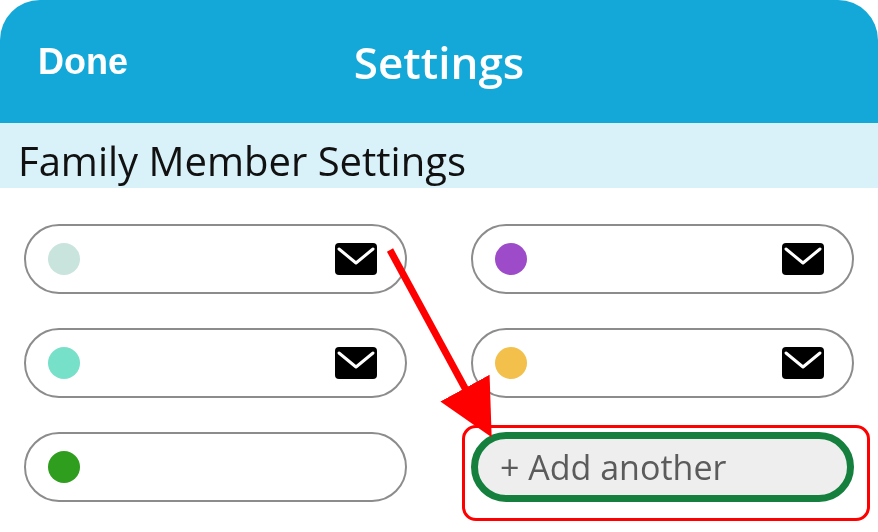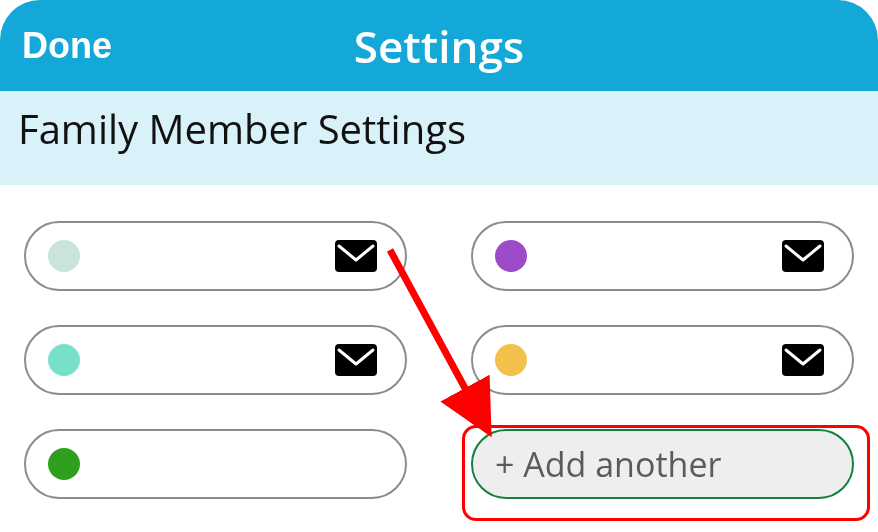--- a/index.html
+++ b/index.html
@@ -17,45 +17,45 @@
     }
     .screen {
       width: 100%;
       height: 100%;
       border-radius: 40px 40px 0 0;
       overflow: hidden;
       position: relative;
     }
     .header {
       background: #13a8d8;
-      height: 91px;
+      height: 123px;
       display: flex;
       align-items: center;
-      padding: 0 22px;
+      padding: 0 38px;
       position: relative;
     }
     .done-button {
       color: #fff;
       font-size: 36px;
       font-weight: 600;
       background: none;
       border: none;
       cursor: pointer;
     }
     .header-title {
       position: absolute;
       left: 50%;
       transform: translateX(-50%);
       color: #fff;
       font-size: 44px;
       font-weight: 600;
     }
     .section-header {
       background: #d9f1f9;
-      padding: 10px 18px 29px;
+      padding: 10px 18px 0;
     }
     .section-title {
       font-size: 40px;
       font-weight: 400;
       color: #111;
     }
     .members-grid {
       padding: 36px 24px 0;
       display: grid;
       grid-template-columns: 1fr 1fr;
@@ -83,21 +83,21 @@
       margin-left: 16px;
       font-size: 28px;
       color: #333;
     }
     .envelope-icon {
       width: 42px;
       height: 32px;
       flex-shrink: 0;
     }
     .add-pill {
-      border: 2px solid #15803d;
+      border: 7px solid #15803d;
       border-radius: 40px;
       height: 70px;
       display: flex;
       align-items: center;
       padding: 0 22px;
       cursor: pointer;
       background: #eeeeee;
       font-size: 34px;
       color: #5b5b5b;
     }

